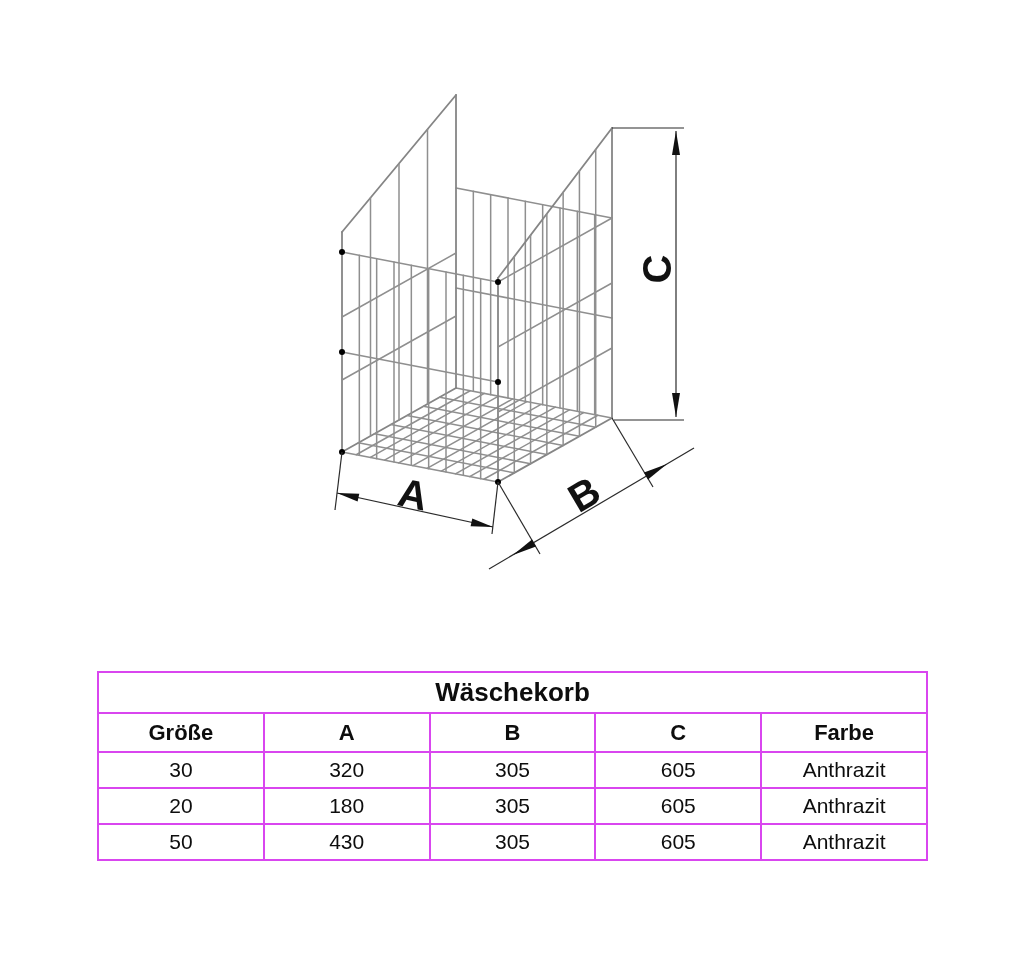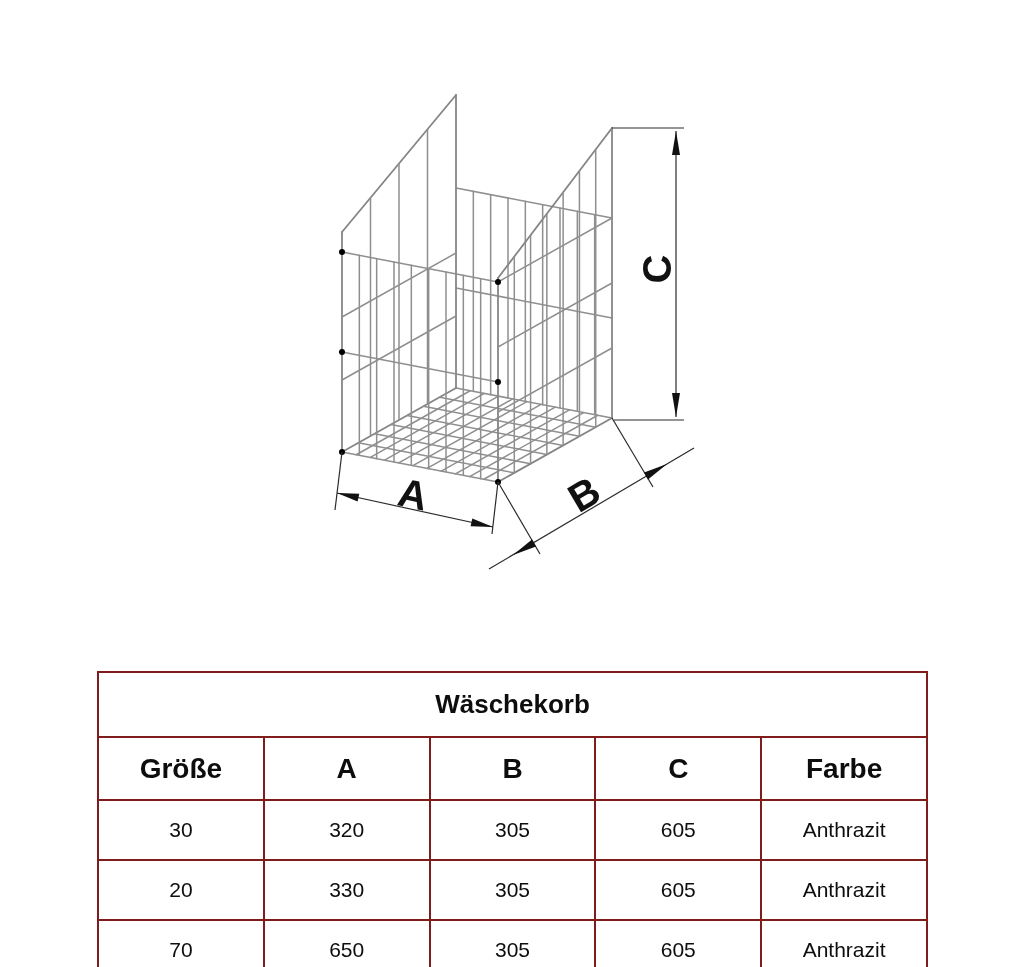--- a/index.html
+++ b/index.html
@@ -17,26 +17,26 @@
     font-family:"Liberation Sans",sans-serif;
     font-size:40px;font-weight:bold;fill:#111111;
     text-anchor:middle;dominant-baseline:central;
   }
   .sheet-table{
     position:absolute;left:97px;top:671px;width:831px;
     border-collapse:collapse;table-layout:fixed;
     color:#0d0d0d;background:#ffffff;
   }
   .sheet-table td,.sheet-table th{
-    border:2px solid #7f1d1d;
-    text-align:center;vertical-align:middle;padding:12px;
+    border:2px solid #d946ef;
+    text-align:center;vertical-align:middle;padding:0;
     font-family:"Liberation Sans",sans-serif;
   }
   .title-row td{height:39px;font-size:26px;font-weight:bold;}
-  .header-row th{height:37px;font-size:28px;font-weight:bold;}
+  .header-row th{height:37px;font-size:22px;font-weight:bold;}
   .data-row td{height:34px;font-size:21px;font-weight:normal;}
 </style>
 </head>
 <body>
 
 <div class="page">
 
   <svg id="diagram" width="1025" height="660" viewBox="0 0 1025 660">
 
     <g id="wireframe" fill="none" stroke-linecap="round">
@@ -152,27 +152,27 @@
       </tr>
       <tr class="data-row">
         <td>30</td>
         <td>320</td>
         <td>305</td>
         <td>605</td>
         <td>Anthrazit</td>
       </tr>
       <tr class="data-row">
         <td>20</td>
-        <td>330</td>
+        <td>180</td>
         <td>305</td>
         <td>605</td>
         <td>Anthrazit</td>
       </tr>
       <tr class="data-row">
-        <td>70</td>
-        <td>650</td>
+        <td>50</td>
+        <td>430</td>
         <td>305</td>
         <td>605</td>
         <td>Anthrazit</td>
       </tr>
     </tbody>
   </table>
 </div>
 
 </body></html>

